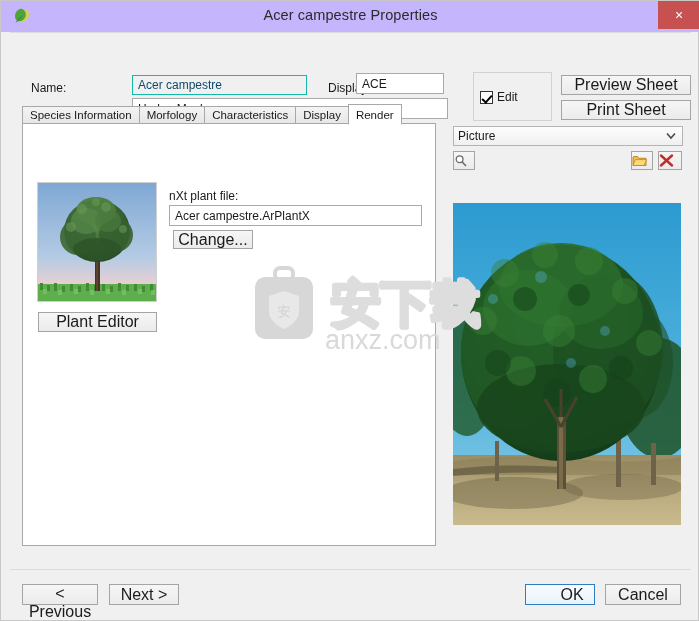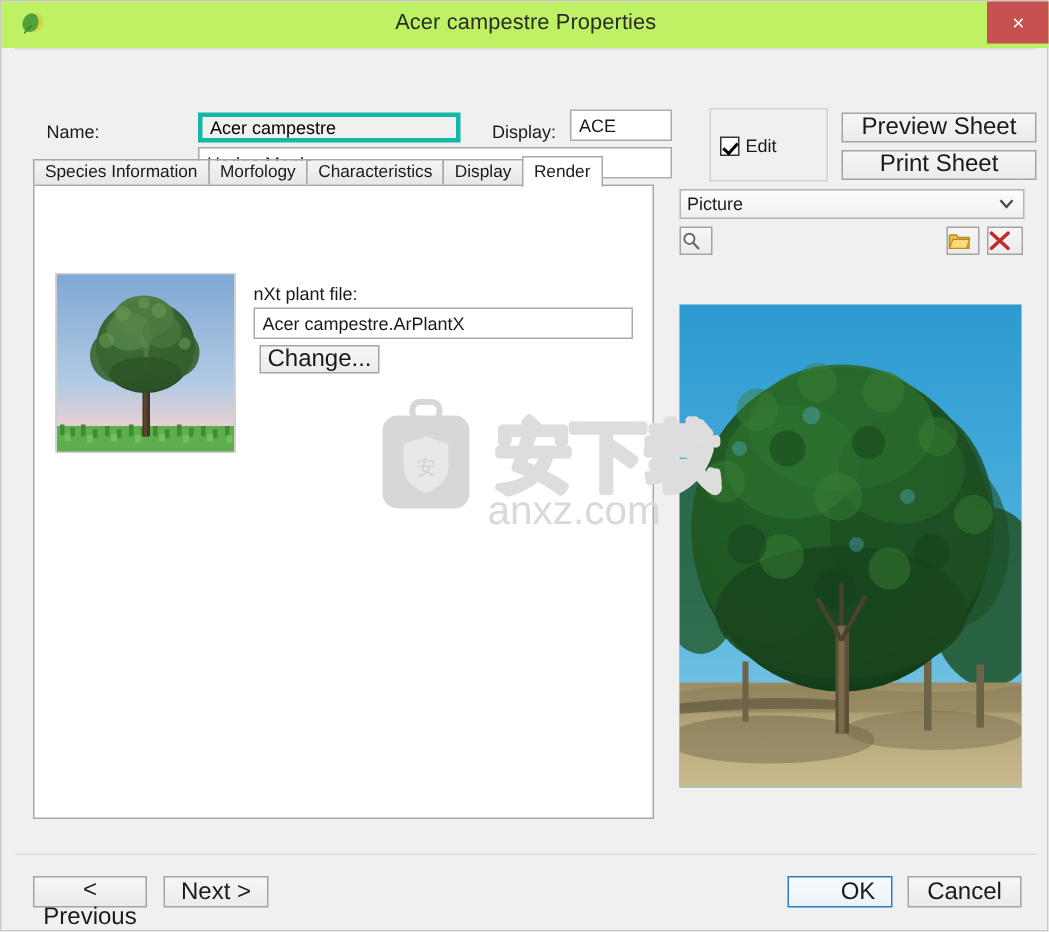--- a/index.html
+++ b/index.html
@@ -19,21 +19,21 @@
     height: 621px;
     background: #f0f0f0;
     border: 1px solid #c8c8c8;
   }
 
   
   #titlebar {
     position: absolute;
     left: 0; top: 0;
     width: 699px; height: 31px;
-    background: #bef264;
+    background: #c4b5fd;
   }
   #app-icon {
     position: absolute;
     left: 13px; top: 6px;
     width: 18px; height: 18px;
   }
   #title-text {
     position: absolute;
     left: 0; top: 6px;
     width: 699px;
@@ -78,28 +78,28 @@
     border: 1px solid #aaaaaa;
     background: #ffffff;
     font-family: "Liberation Sans", sans-serif;
     font-size: 12px;
     color: #1a1a1a;
     padding: 0 5px;
     outline: none;
   }
   .txt.readonly {
     background: #f0f0f0;
-    color: #000000;
-    border: 3px solid #14b8a6;
+    color: #0c4a6e;
+    border: 1px solid #14b8a6;
   }
 
   #lbl-name  { left: 21px; top: 48px; }
   #inp-name  { left: 122px; top: 42px; width: 175px; height: 20px; }
   #lbl-initials { left: 318px; top: 48px; }
-  #inp-initials { left: 370px; top: 40px; width: 68px; height: 21px; }
+  #inp-initials { left: 346px; top: 40px; width: 88px; height: 21px; }
   #lbl-common { left: 21px; top: 71px; }
   #inp-common { left: 122px; top: 65px; width: 316px; height: 21px; }
 
   
   #edit-group {
     position: absolute;
     left: 463px; top: 39px;
     width: 79px; height: 49px;
     background: #f0f0f0;
     border: 1px solid #d2d2d2;
@@ -395,20 +395,21 @@
       <ellipse cx="59" cy="66" rx="24" ry="11" fill="#2d5428" opacity=".85"></ellipse>
       <g fill="#6a9b55" opacity=".55">
         <circle cx="44" cy="26" r="5"></circle>
           <circle cx="68" cy="24" r="5"></circle>
         <circle cx="33" cy="44" r="5"></circle>
           <circle cx="85" cy="46" r="4"></circle>
         <circle cx="58" cy="19" r="4"></circle>
       </g>
     </svg>
   </div>
+  <button class="btn" id="btn-plant-editor">Plant Editor</button>
 
   <label class="field-label" id="lbl-nxt">nXt plant file:</label>
   <input class="txt" id="inp-nxt" value="Acer campestre.ArPlantX" style="">
   <button class="btn" id="btn-change">Change...</button>
 
   <div id="watermark">
     <svg width="232" height="100" viewBox="0 0 232 100">
 
       <g fill="#d7d7d7">
         <rect x="2" y="14" width="58" height="62" rx="10"></rect>

